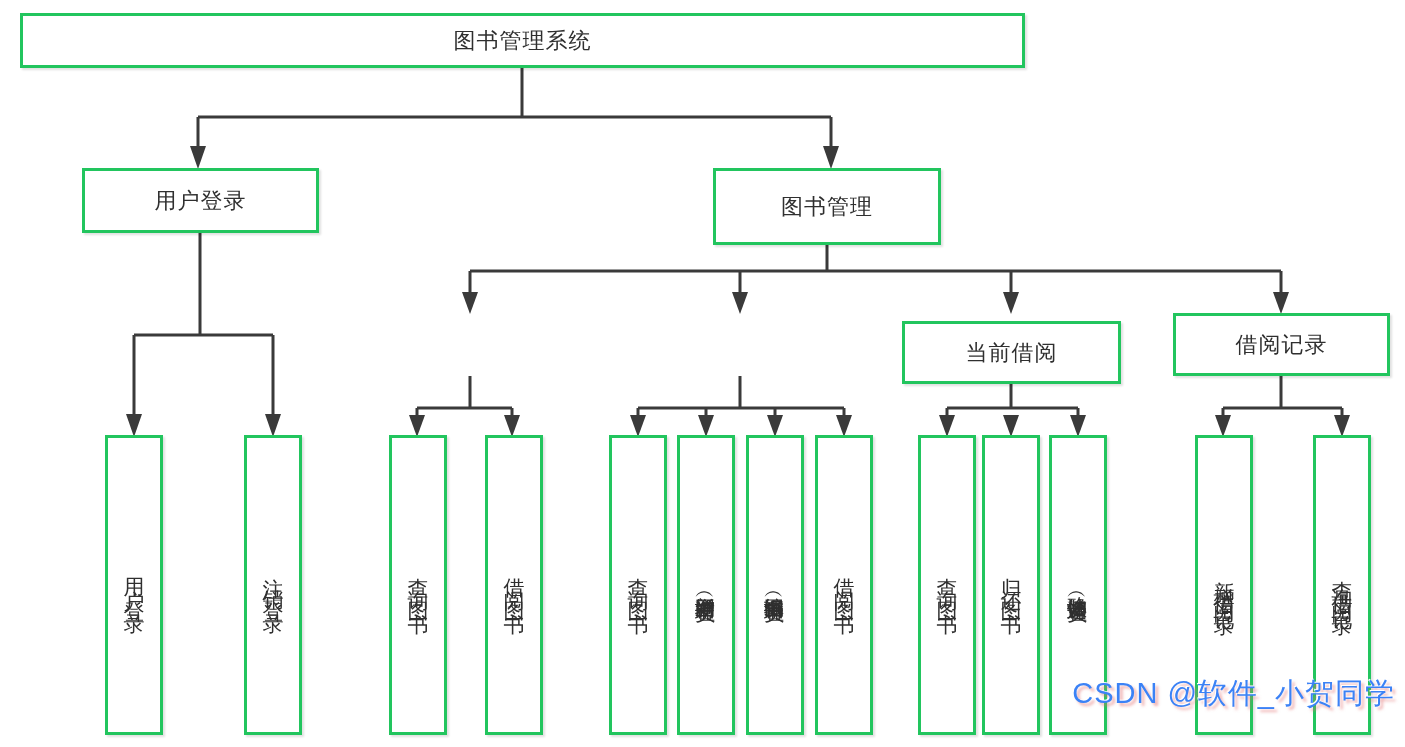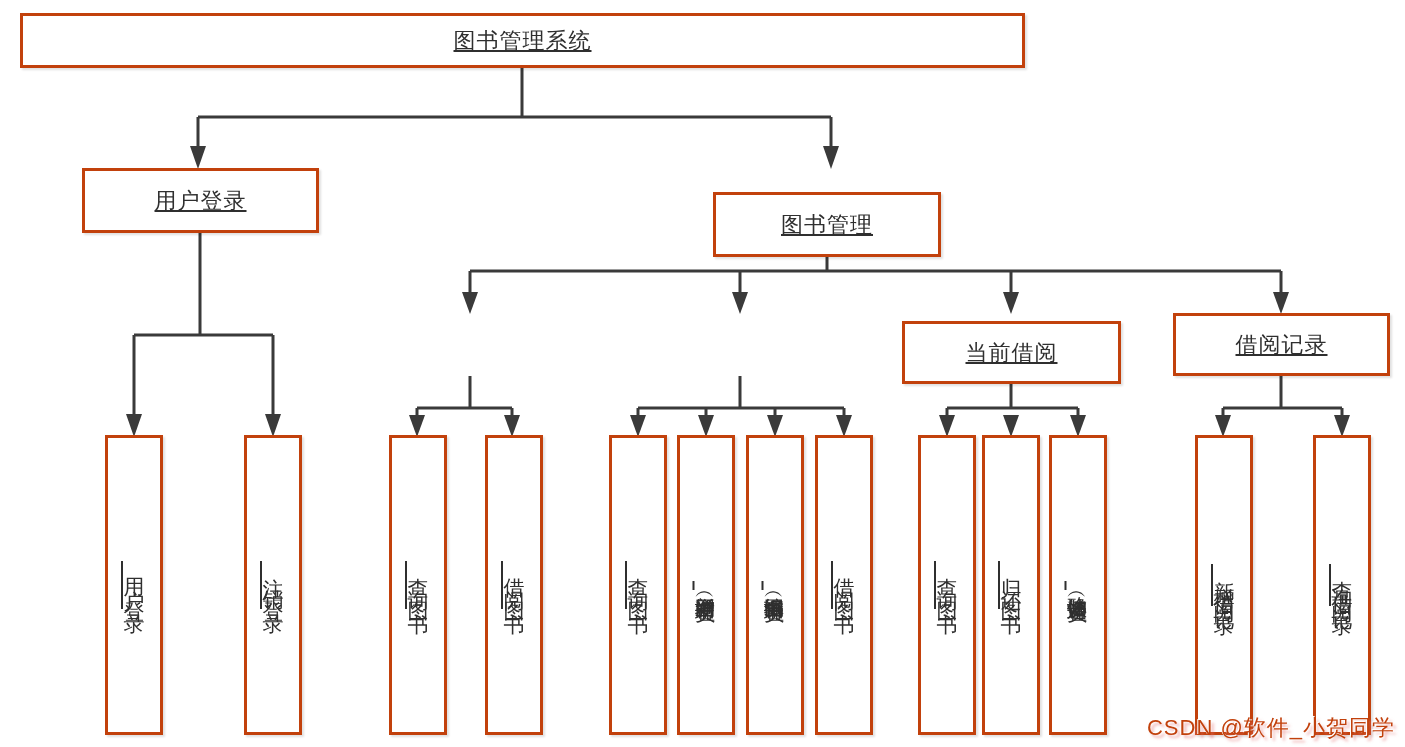--- a/index.html
+++ b/index.html
@@ -18,55 +18,54 @@
   #connectors {
     position: absolute;
     left: 0; top: 0;
     width: 1405px;
     height: 747px;
   }
   .node {
     position: absolute;
     box-sizing: border-box;
     background: #ffffff;
-    border: 3px solid #c2410c;
+    border: 3px solid #22c55e;
     color: #2f2f2f;
     display: flex;
     align-items: center;
     justify-content: center;
     box-shadow: 2px 2px 2px rgba(0,0,0,0.12);
-    text-decoration: underline;
   }
   .hbox {
     font-size: 22px;
     letter-spacing: 1px;
   }
   .root  { left: 20px;  top: 13px;  width: 1005px; height: 55px; }
   .lv2-user { left: 82px;  top: 168px; width: 237px; height: 65px; }
-  .lv2-book { left: 713px; top: 168px; width: 228px; height: 65px; margin-top: 24px; }
+  .lv2-book { left: 713px; top: 168px; width: 228px; height: 77px; }
   .lv3-1 { left: 363px;  top: 313px; width: 219px; height: 63px; }
   .lv3-2 { left: 633px;  top: 313px; width: 215px; height: 63px; }
   .lv3-3 { left: 902px;  top: 321px; width: 219px; height: 63px; }
   .lv3-4 { left: 1173px; top: 313px; width: 217px; height: 63px; }
   .leaf {
     top: 435px;
     width: 58px;
     height: 300px;
     writing-mode: vertical-lr;
     font-size: 21px;
   }
   .ls-s { letter-spacing: 12px; }
   .ls-m { letter-spacing: 7px;  }
   .ls-l { letter-spacing: 1px;  font-size: 20px; }
   .watermark {
     position: absolute;
-    top: 713px;
+    top: 674px;
     right: 10px;
-    font-size: 22px;
-    color: #c2410c;
+    font-size: 29px;
+    color: #3b82f6;
     letter-spacing: 1px;
     text-shadow: -1px -1px 0 #ffffff, 3px 3px 3px rgba(226,110,110,0.55);
     white-space: nowrap;
   }
   .stroke { stroke: #3a3a3a; stroke-width: 3; fill: none; }
   .head   { fill: #3a3a3a; stroke: none; }
 </style>
 </head>
 <body>
 

